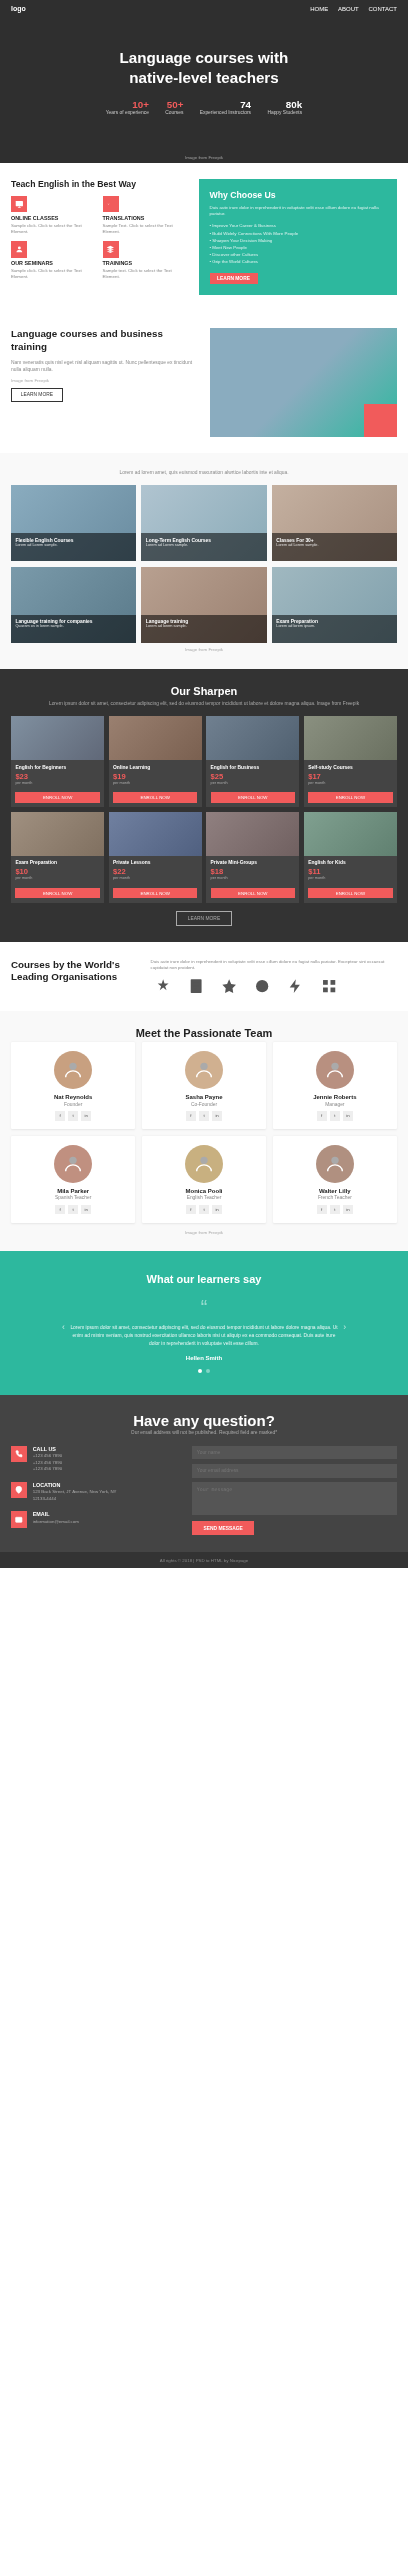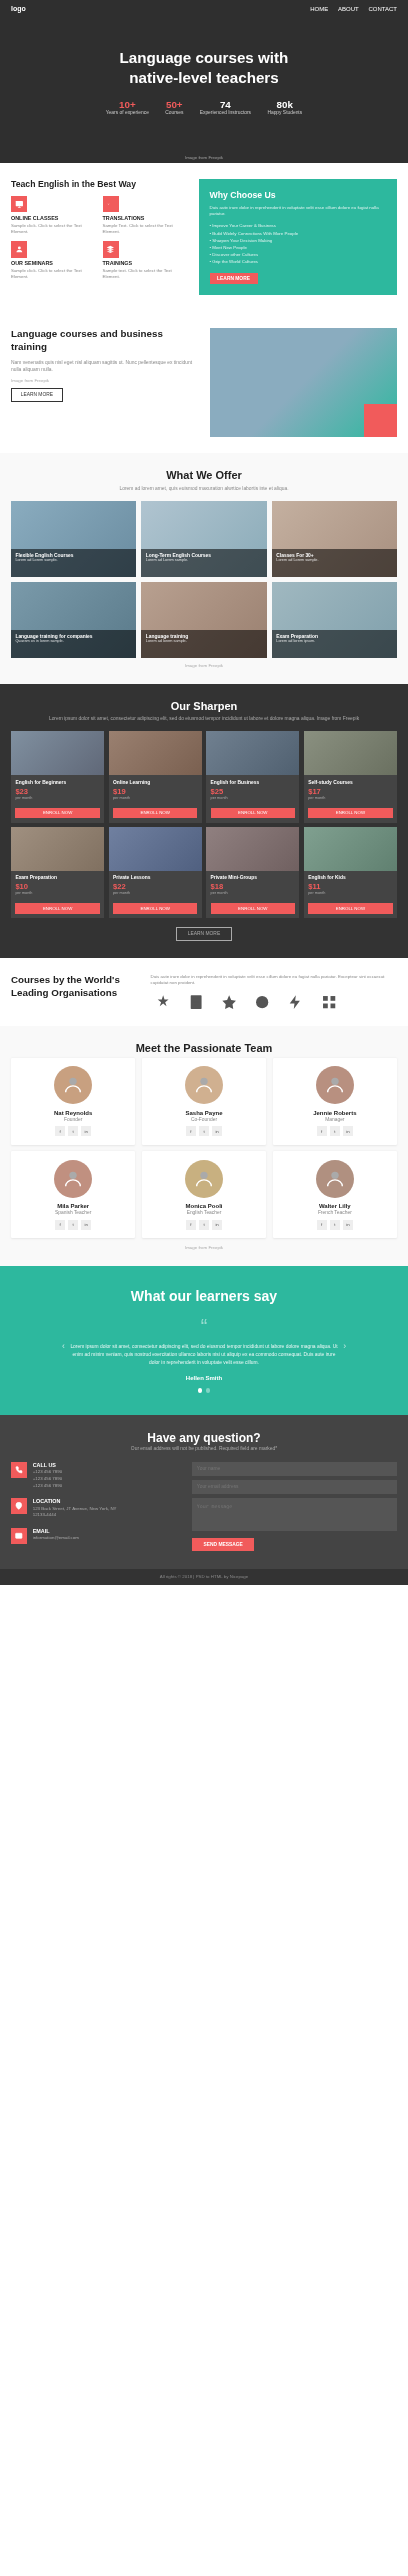--- a/index.html
+++ b/index.html
@@ -8,21 +8,21 @@
     
     .nav { display: flex; justify-content: space-between; align-items: center; padding: 5.4px 11px; position: absolute; top: 0; left: 0; width: 100%; z-index: 10; }
     .nav-logo { color: #fff; font-size: 7px; font-weight: bold; }
     .nav-links { display: flex; gap: 9.8px; }
     .nav-links a { color: #fff; font-size: 6px; text-decoration: none; }
 
     
     .hero { position: relative; height: 163px; background: linear-gradient(rgba(0,0,0,0.45), rgba(0,0,0,0.45)), #555; display: flex; align-items: center; justify-content: center; text-align: center; }
     .hero-content h1 { color: #fff; font-size: 15.2px; font-weight: bold; line-height: 1.3; max-width: 218px; }
     .hero-stats { display: flex; gap: 16.3px; margin-top: 11px; justify-content: center; }
-    .hero-stat { text-align: center; }
+    .hero-stat { text-align: right; }
     .hero-stat .num { color: #fff; font-size: 9.8px; font-weight: bold; }
     .hero-stat .num span { color: #f15b5b; }
     .hero-stat .label { color: #ccc; font-size: 4.9px; }
     .hero-img-credit { position: absolute; bottom: 2.7px; left: 50%; transform: translateX(-50%); color: rgba(255,255,255,0.5); font-size: 4.4px; }
 
     
     .teach-section { display: flex; padding: 16.3px 11px; gap: 11px; background: #fff; }
     .teach-left { flex: 1; }
     .teach-left h2 { font-size: 8.7px; font-weight: bold; color: #222; margin-bottom: 5.4px; line-height: 1.3; }
     .teach-grid { display: grid; grid-template-columns: 1fr 1fr; gap: 6.5px; margin-top: 5.4px; }
@@ -94,33 +94,33 @@
     .team-avatar { width: 38px; height: 38px; border-radius: 50%; background: #ddd; margin: 0 auto 5.4px; overflow: hidden; display: flex; align-items: center; justify-content: center; }
     .team-avatar svg { width: 22px; height: 22px; fill: #aaa; }
     .team-name { font-size: 6px; font-weight: bold; color: #222; }
     .team-role { font-size: 4.9px; color: #888; margin: 1.1px 0 4.4px; }
     .team-socials { display: flex; gap: 3.3px; justify-content: center; }
     .team-social { width: 9.8px; height: 9.8px; background: #eee; display: flex; align-items: center; justify-content: center; font-size: 4.4px; color: #555; }
     .team-img-credit { text-align: center; margin-top: 6.5px; font-size: 4.4px; color: #aaa; }
 
     
     .testimonials-section { padding: 22px 11px; background: #2db89e; text-align: center; }
-    .testimonials-section h2 { font-size: 14px; font-weight: bold; color: #fff; margin-bottom: 11px; }
+    .testimonials-section h2 { font-size: 11px; font-weight: bold; color: #fff; margin-bottom: 11px; }
     .quote-icon { font-size: 19.6px; color: rgba(255,255,255,0.5); margin-bottom: 5.4px; }
     .testimonial-text { font-size: 4.9px; color: rgba(255,255,255,0.9); line-height: 1.6; max-width: 272px; margin: 0 auto 7.6px; }
     .testimonial-name { font-size: 6px; font-weight: bold; color: #fff; }
     .testimonial-nav { display: flex; justify-content: space-between; align-items: center; max-width: 294px; margin: 0 auto; }
     .testimonial-arrow { width: 13px; height: 13px; color: rgba(255,255,255,0.7); cursor: pointer; font-size: 8.7px; }
     .testimonial-dots { display: flex; gap: 3.3px; justify-content: center; margin-top: 7.6px; }
     .dot { width: 4.4px; height: 4.4px; border-radius: 50%; background: rgba(255,255,255,0.4); }
     .dot.active { background: #fff; }
 
     
     .contact-section { padding: 16.3px 11px; background: #444; }
-    .contact-section h2 { font-size: 12px; font-weight: bold; color: #fff; text-align: center; margin-bottom: 1px; }
+    .contact-section h2 { font-size: 15px; font-weight: bold; color: #fff; text-align: center; margin-bottom: 1px; }
     .contact-section .sub { font-size: 4.9px; color: #aaa; text-align: center; margin-bottom: 11px; }
     .contact-inner { display: flex; gap: 11px; }
     .contact-left { flex: 1; }
     .contact-info-item { display: flex; gap: 5.4px; margin-bottom: 8.7px; }
     .contact-info-icon { width: 16.3px; height: 16.3px; background: #f15b5b; display: flex; align-items: center; justify-content: center; flex-shrink: 0; }
     .contact-info-icon svg { width: 7.6px; height: 7.6px; fill: #fff; }
     .contact-info-title { font-size: 5.4px; font-weight: bold; color: #fff; margin-bottom: 1.6px; }
     .contact-info-text { font-size: 4.4px; color: #aaa; line-height: 1.5; }
     .contact-right { flex: 1.2; }
     .contact-form input, .contact-form textarea { width: 100%; background: #555; border: none; padding: 4.4px; color: #fff; font-size: 4.9px; margin-bottom: 4.4px; outline: none; }
@@ -262,21 +262,20 @@
     <a class="learn-more-btn2">LEARN MORE</a>
   </div>
   <div class="training-right">
     <div class="training-img" style="background: linear-gradient(135deg, #8aacbf 50%, #2db89e 100%);">
       <div class="training-img-overlay"></div>
     </div>
   </div>
 </section>
 
 <section class="offer-section">
-  <h2>What We Offer</h2>
   <p>Lorem ad lorem amet, quis euismod maxuration alwrtice labortis inte et aliqua.</p>
   <div class="offer-grid">
     <div class="offer-card offer-c1">
       <div class="offer-card-label">
         <h4>Flexible English Courses</h4>
         <p>Lorem ad Lorem sample.</p>
       </div>
     </div>
     <div class="offer-card offer-c2">
       <div class="offer-card-label">

